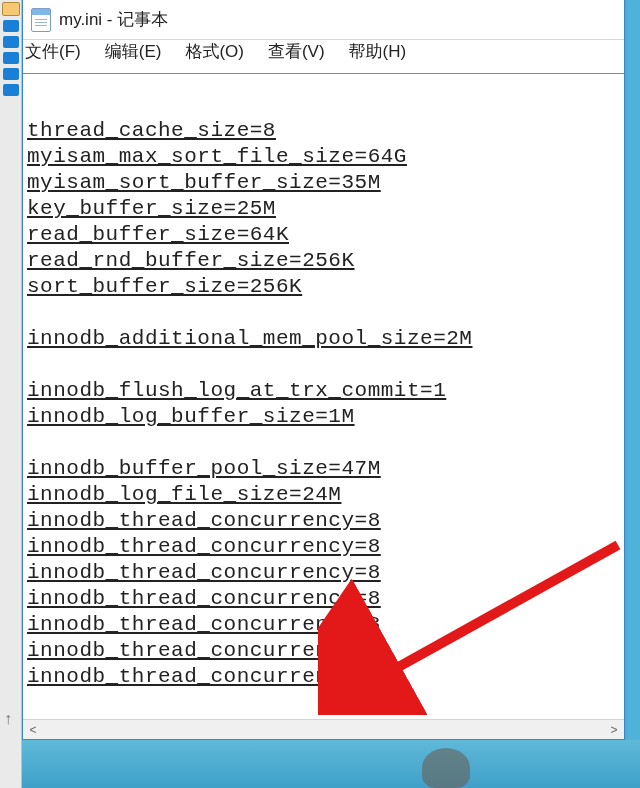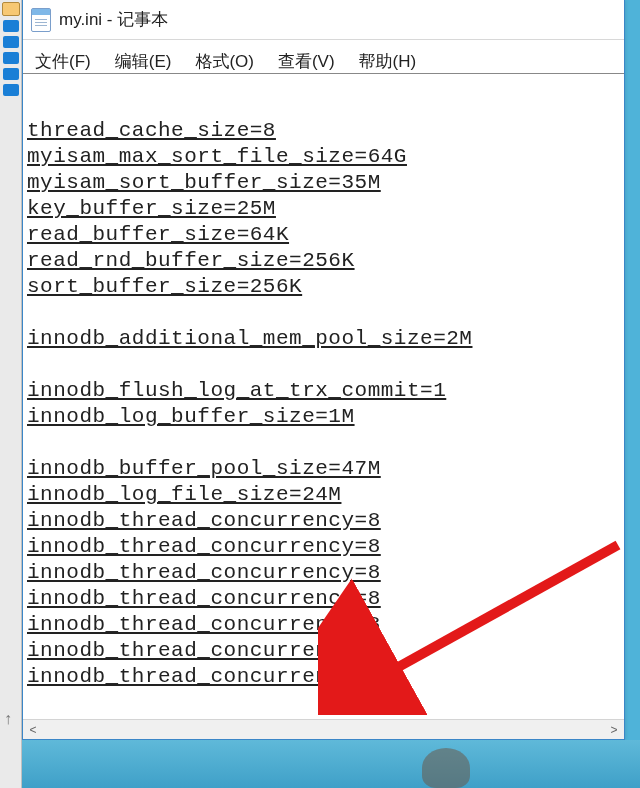--- a/index.html
+++ b/index.html
@@ -79,22 +79,22 @@
       box-shadow: 0 3px 0 #9db6d2, 0 6px 0 #9db6d2;
     }
     .window-title {
       font-size: 17px;
       color: #222;
     }
     .menubar {
       height: 34px;
       background: #fff;
       display: flex;
-      align-items: flex-end;
-      padding: 0 12px;
+      align-items: flex-start;
+      padding: 0 2px;
       border-bottom: 1px solid #888;
     }
     .menu-item {
       font-size: 17px;
       color: #222;
       margin-right: 24px;
       cursor: pointer;
       text-decoration: underline;
       text-decoration-color: rgba(0,0,0,0);
     }

